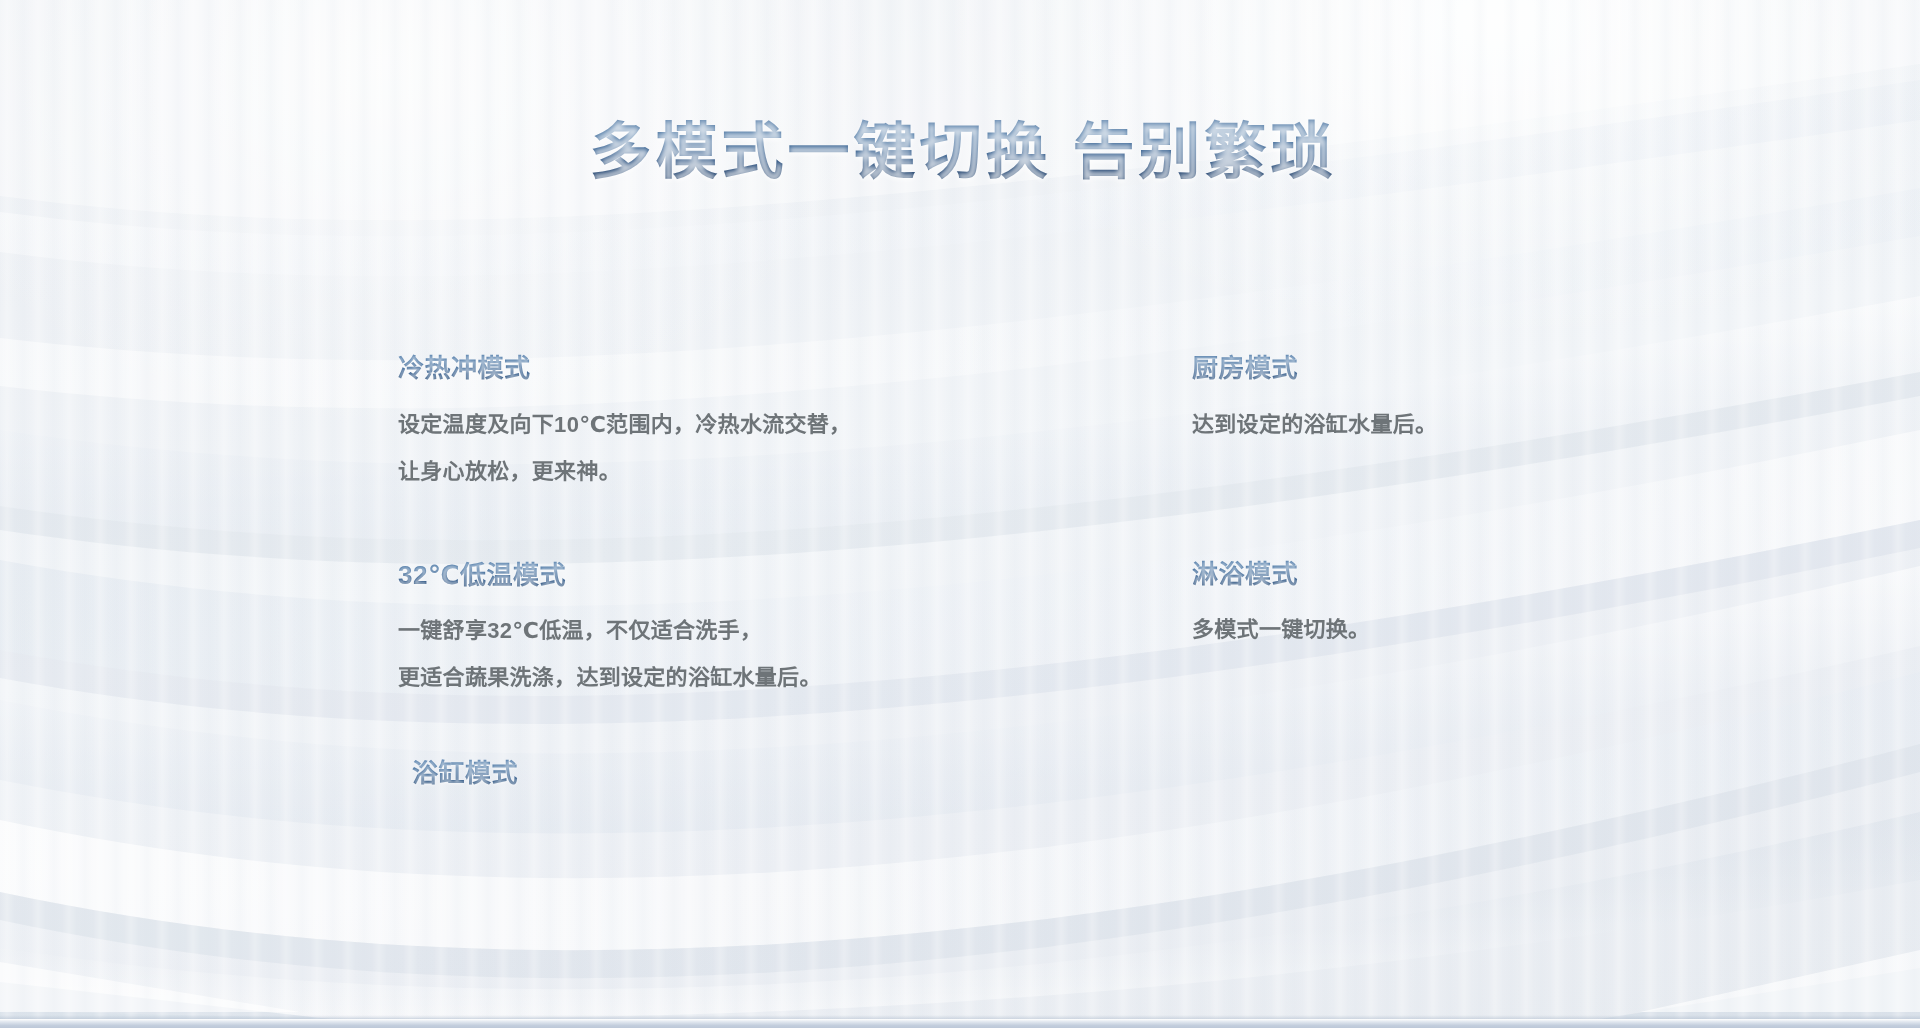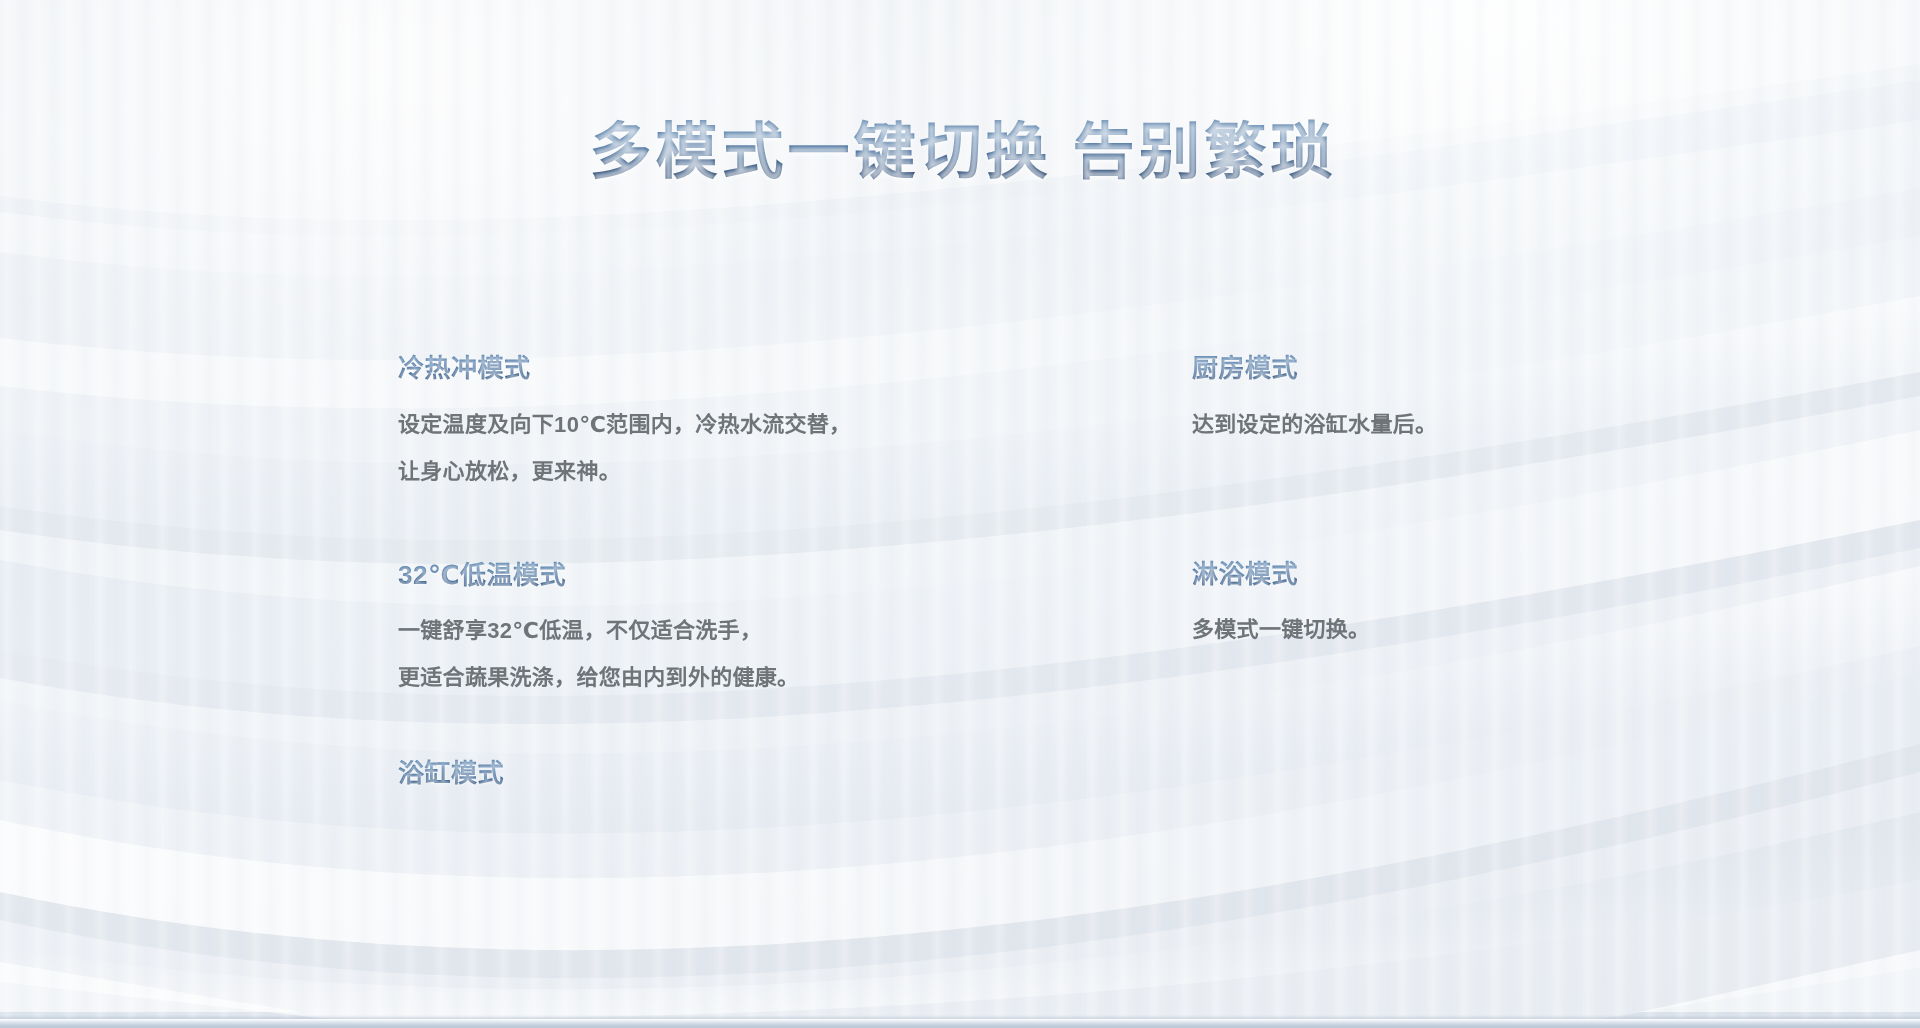--- a/index.html
+++ b/index.html
@@ -120,21 +120,21 @@
     line-height:47px;
     color:#6e7478;
     letter-spacing:.3px;
     white-space:pre-line;
     font-weight:bold;
   }
 
   
   .block-kitchen { margin-bottom:110px; }
   .block-lowtemp { margin-top:20px; }
-  .block-bathtub { margin-top:12px; }
+  .block-bathtub { margin-top:12px;margin-left:14px; }
   .block-shower  { margin-bottom:0; }
 </style>
 </head>
 <body>
 
 <div class="stage">
 
   <div class="bands">
     <svg viewBox="0 0 1920 1028" preserveAspectRatio="none" xmlns="http://www.w3.org/2000/svg">
       <defs>
@@ -198,21 +198,21 @@
 
       <div class="block">
         <div class="block-title">冷热冲模式</div>
         <div class="block-desc">设定温度及向下10℃范围内，冷热水流交替，
 让身心放松，更来神。</div>
       </div>
 
       <div class="block block-lowtemp">
         <div class="block-title">32℃低温模式</div>
         <div class="block-desc">一键舒享32℃低温，不仅适合洗手，
-更适合蔬果洗涤，给您由内到外的健康。</div>
+更适合蔬果洗涤，达到设定的浴缸水量后。</div>
       </div>
 
       <div class="block block-bathtub">
         <div class="block-title">浴缸模式</div>
       </div>
 
     </div>
 
     <div class="col col-right">
 

